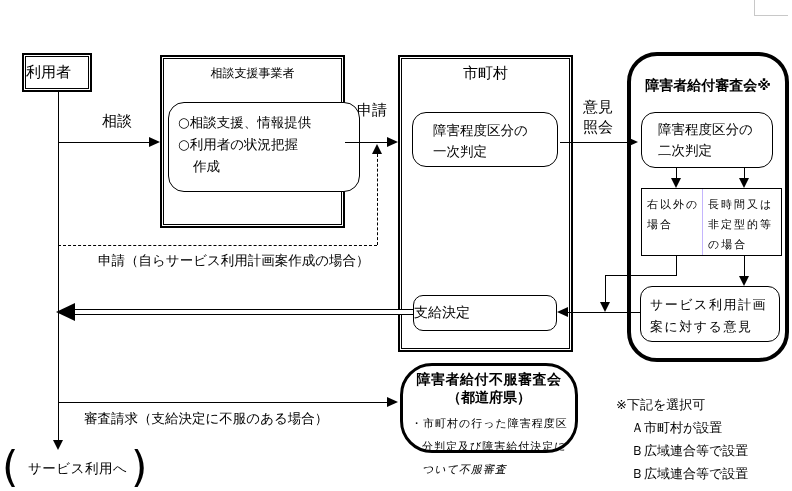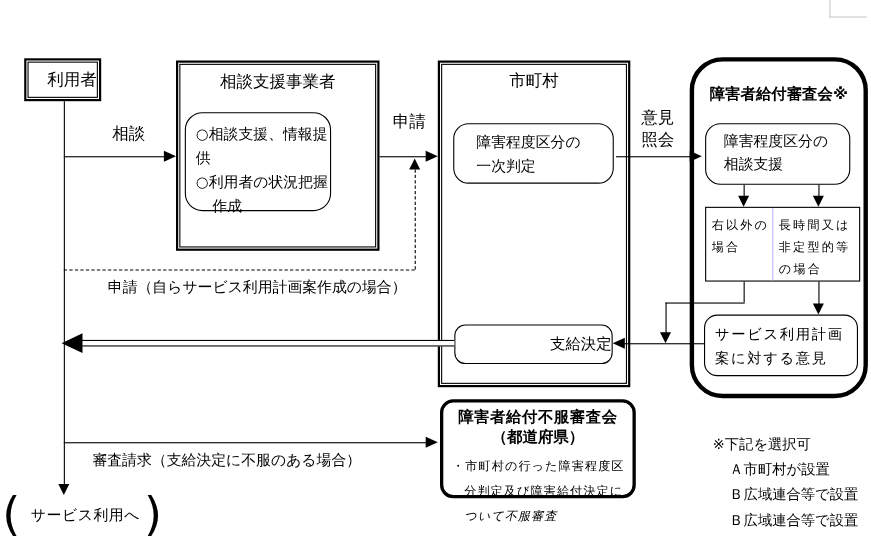--- a/index.html
+++ b/index.html
@@ -19,43 +19,43 @@
   .hd { position:absolute; height:0; border-top:1px dashed #000; }
   .vd { position:absolute; width:0; border-left:1px dashed #000; }
   .dbl-line { position:absolute; height:4px; border-top:1px solid #000; border-bottom:1px solid #000; background:#fff; box-sizing:content-box; }
   
   .tr { position:absolute; width:0; height:0; }
   .tr-r { border-left:11px solid #000; border-top:5px solid transparent; border-bottom:5px solid transparent; }
   .tr-l { border-right:11px solid #000; border-top:5px solid transparent; border-bottom:5px solid transparent; }
   .tr-d { border-top:10px solid #000; border-left:5px solid transparent; border-right:5px solid transparent; }
   .tr-u { border-bottom:10px solid #000; border-left:5px solid transparent; border-right:5px solid transparent; }
   .tr-l-big { border-right:19px solid #000; border-top:9px solid transparent; border-bottom:9px solid transparent; }
-  .ctr { display:flex; align-items:center; justify-content:flex-end; }
+  .ctr { display:flex; align-items:center; justify-content:flex-start; }
   .boxtitle { position:absolute; left:0; right:0; text-align:center; }
   .lbl { position:absolute; white-space:nowrap; }
   .paren { position:absolute; font-size:42px; line-height:34px; font-family:"DejaVu Sans",sans-serif; font-weight:400; }
 </style>
 </head>
 <body>
 
 <div class="canvas">
 
   <div class="abs" style="left:754px;top:0;width:33px;height:15px;border-left:1px solid #c8c8c8;border-bottom:1px solid #c8c8c8;"></div>
 
 
   <div class="dblbox" style="left:22px;top:53px;width:70px;height:39px;">
     <div class="in ctr" style="font-size:15px;">
       <span>利用者</span>
     </div>
   </div>
 
   <div class="dblbox" style="left:160px;top:55px;width:185px;height:173px;">
     <div class="in"></div>
-    <div class="boxtitle" style="top:8px;font-size:15px;">相談支援事業者</div>
-    <div class="rbox" style="left:6px;top:45px;width:133px;height:90px;border-radius:16px;padding:8px 0 0 9px;font-size:13.5px;line-height:22px;">
+    <div class="boxtitle" style="top:8px;font-size:12px;">相談支援事業者</div>
+    <div class="rbox" style="left:6px;top:45px;width:192px;height:90px;border-radius:16px;padding:8px 0 0 9px;font-size:13.5px;line-height:22px;">
       <div>○相談支援、情報提供</div>
       <div>○利用者の状況把握</div>
       <div style="padding-left:15px;">作成</div>
     </div>
   </div>
 
   <div class="dblbox" style="left:398px;top:55px;width:175px;height:297px;">
     <div class="in"></div>
     <div class="boxtitle" style="top:7px;font-size:15px;">市町村</div>
     <div class="rbox" style="left:12px;top:55px;width:146px;height:55px;border-radius:14px;padding:7px 0 0 20px;font-size:13.5px;line-height:21px;">
@@ -64,50 +64,50 @@
     </div>
     <div class="rbox ctr" style="left:13px;top:238px;width:144px;height:36px;border-radius:10px;font-size:14px;">
       <span>支給決定</span>
     </div>
   </div>
 
   <div class="thickbox" style="left:627px;top:52px;width:162px;height:310px;">
     <div class="boxtitle" style="top:21px;font-size:14px;font-weight:bold;">障害者給付審査会※</div>
     <div class="rbox" style="left:10px;top:56px;width:132px;height:56px;border-radius:14px;padding:6px 0 0 16px;font-size:13.5px;line-height:21px;">
       <div>障害程度区分の</div>
-      <div>相談支援</div>
+      <div>二次判定</div>
     </div>
     <div class="rbox" style="left:10px;top:132px;width:141px;height:68px;display:flex;">
       <div style="width:61px;border-right:1px solid #c4b5fd;padding:6px 0 0 5px;font-size:11px;letter-spacing:2px;line-height:20px;box-sizing:border-box;">
         <div>右以外の</div>
         <div>場合</div>
       </div>
       <div style="flex:1;padding:6px 0 0 5px;font-size:11px;letter-spacing:2px;line-height:20px;">
         <div>長時間又は</div>
         <div>非定型的等</div>
         <div>の場合</div>
       </div>
     </div>
     <div class="rbox" style="left:9px;top:230px;width:140px;height:56px;border-radius:12px;padding:7px 0 0 9px;font-size:13px;letter-spacing:1.5px;line-height:22px;">
       <div>サービス利用計画</div>
       <div>案に対する意見</div>
     </div>
   </div>
 
-  <div class="thickbox" style="left:400px;top:363px;width:178px;height:90px;border-width:3px;border-radius:12px;">
+  <div class="thickbox" style="left:400px;top:363px;width:178px;height:90px;border-width:3px;border-radius:32px;">
     <div class="boxtitle" style="top:5px;font-size:14px;font-weight:bold;letter-spacing:0.5px;">障害者給付不服審査会</div>
     <div class="boxtitle" style="top:23px;font-size:14px;font-weight:bold;">（都道府県）</div>
     <div class="abs" style="left:8px;top:46px;font-size:11px;letter-spacing:1px;line-height:23px;white-space:nowrap;">
       <div>・市町村の行った障害程度区</div>
       <div style="padding-left:11px;">分判定及び障害給付決定に</div>
       <div style="padding-left:11px;font-style:italic;">ついて不服審査</div>
     </div>
   </div>
 
-  <div class="abs" style="left:648px;top:393px;font-size:13px;line-height:23px;white-space:nowrap;">
+  <div class="abs" style="left:616px;top:393px;font-size:13px;line-height:23px;white-space:nowrap;">
     <div>※下記を選択可</div>
     <div style="padding-left:15px;">Ａ市町村が設置</div>
     <div style="padding-left:15px;">Ｂ広域連合等で設置</div>
     <div style="padding-left:15px;">Ｂ広域連合等で設置</div>
   </div>
 
   <div class="v" style="left:58px;top:92px;height:348px;"></div>
   <div class="tr tr-d" style="left:53px;top:440px;"></div>
 
   <div class="h" style="left:58px;top:142px;width:95px;"></div>

